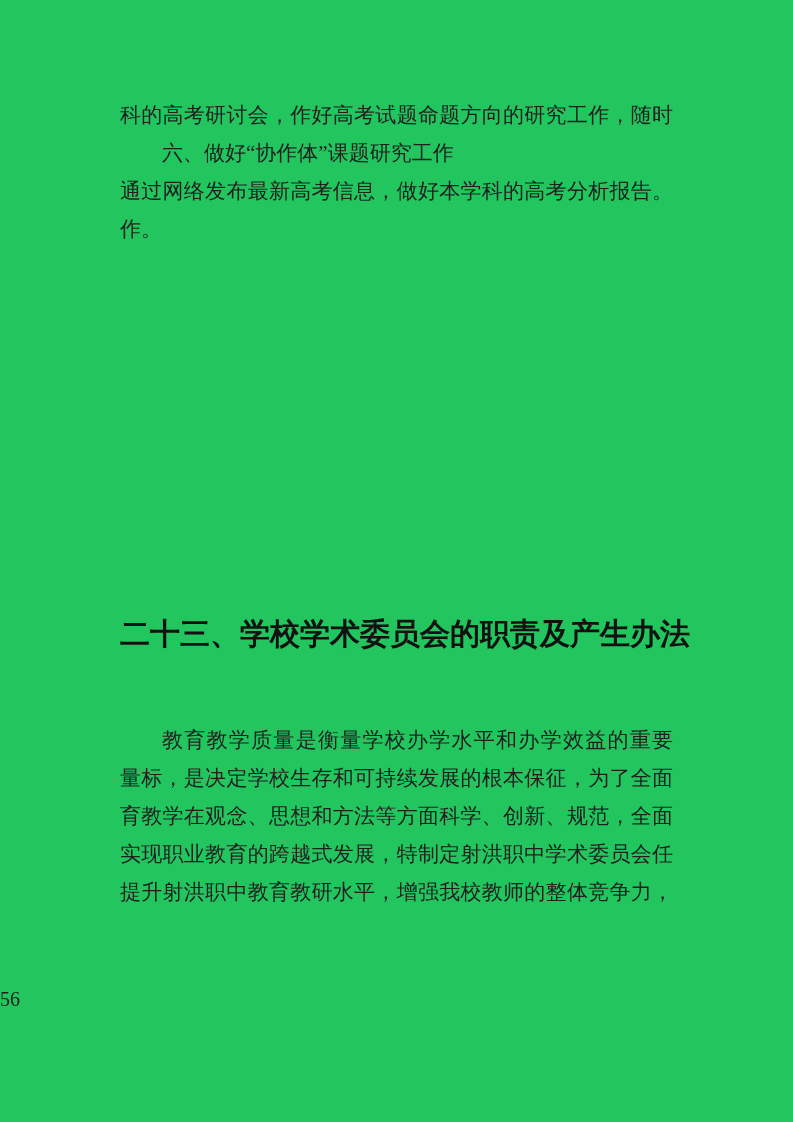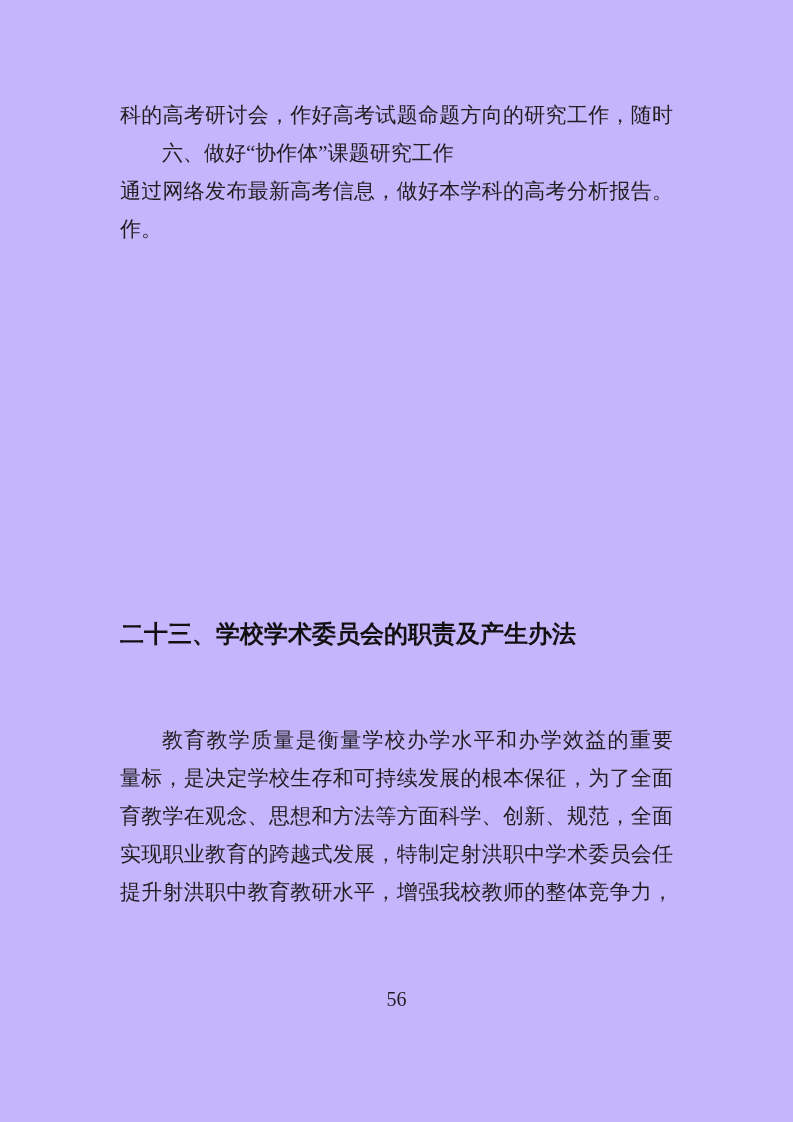--- a/index.html
+++ b/index.html
@@ -4,21 +4,21 @@
 <style>
   html, body {
     margin: 0;
     padding: 0;
     background: #ffffff;
   }
   .page {
     position: relative;
     width: 793px;
     height: 1122px;
-    background: #c4b5fd;
+    background: #22c55e;
     overflow: hidden;
     font-family: "Liberation Serif", "DejaVu Serif", serif;
     color: #1f1f1f;
   }
   .text-block {
     position: absolute;
     left: 120px;
     width: 553px;
   }
   .block-top { top: 96px; }
@@ -38,32 +38,32 @@
     text-align-last: justify;
   }
   .line.indent { text-indent: 2em; }
   .section-heading {
     position: absolute;
     left: 120px;
     top: 611px;
     width: 660px;
     font-family: "Liberation Sans", "DejaVu Sans", sans-serif;
     font-weight: bold;
-    font-size: 24px;
+    font-size: 30px;
     line-height: 46px;
     color: #111111;
     white-space: nowrap;
     letter-spacing: 0px;
   }
   .page-number {
     position: absolute;
     left: 0;
     top: 984px;
     width: 793px;
-    text-align: center;
+    text-align: left;
     font-size: 20px;
     line-height: 30px;
     color: #1f1f1f;
     font-family: "Liberation Serif", "DejaVu Serif", serif;
   }
 </style>
 </head>
 <body>
 
 <div class="page">

